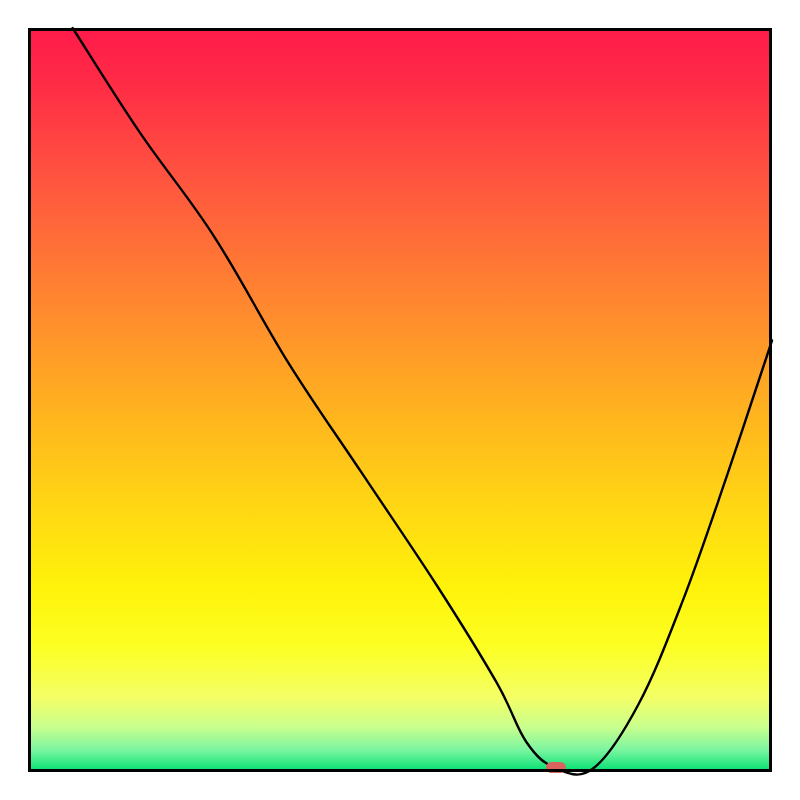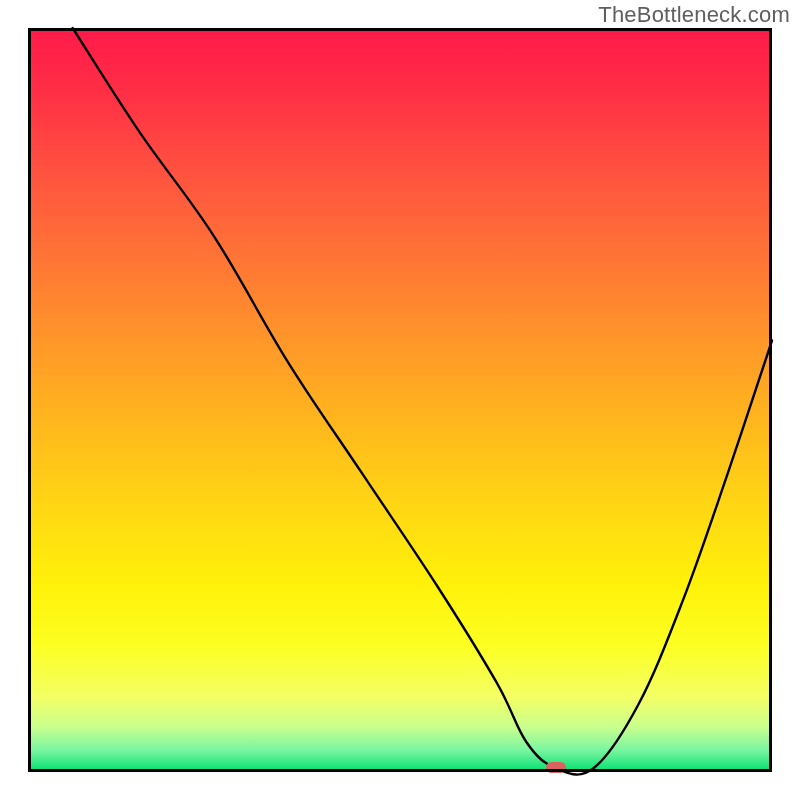--- a/index.html
+++ b/index.html
@@ -71,21 +71,20 @@
     height: 11px;
     background: #d9645f;
     border-radius: 6px;
   }
 </style>
 </head>
 <body>
 
 <div class="canvas">
 
-  <div class="watermark">TheBottleneck.com</div>
 
   <div class="plot-area"></div>
 
   <svg class="curve" viewBox="0 0 744 744" preserveAspectRatio="none">
     <path id="curve-path" fill="none" stroke-width="2.4" stroke-linejoin="round" stroke-linecap="round" stroke="#000000" d="M 44.6 0.0 C 56.7 18.7, 86.2 66.7, 111.6 104.2 C 137.0 141.7, 159.2 166.8, 186.0 208.3 C 212.8 249.8, 233.6 291.9, 260.4 334.8 C 287.2 377.7, 308.0 406.2, 334.8 446.4 C 361.6 486.6, 385.1 520.5, 409.2 558.0 C 433.3 595.5, 452.6 626.6, 468.7 654.7 C 484.8 682.8, 487.8 698.8, 498.5 714.2 C 509.2 729.6, 516.2 735.6, 528.2 740.3 C 540.3 745.0, 550.7 751.7, 565.4 740.3 C 580.2 728.9, 594.0 707.2, 610.1 677.0 C 626.2 646.9, 638.6 614.4, 654.7 572.9 C 670.8 531.4, 683.3 493.3, 699.4 446.4 C 715.4 399.5, 736.0 336.6, 744.0 312.5"></path>
   </svg>
 
   <div id="marker" class="marker" style="left: 546.24px; top: 761.792px;"></div>
 
   <div class="frame"></div>

